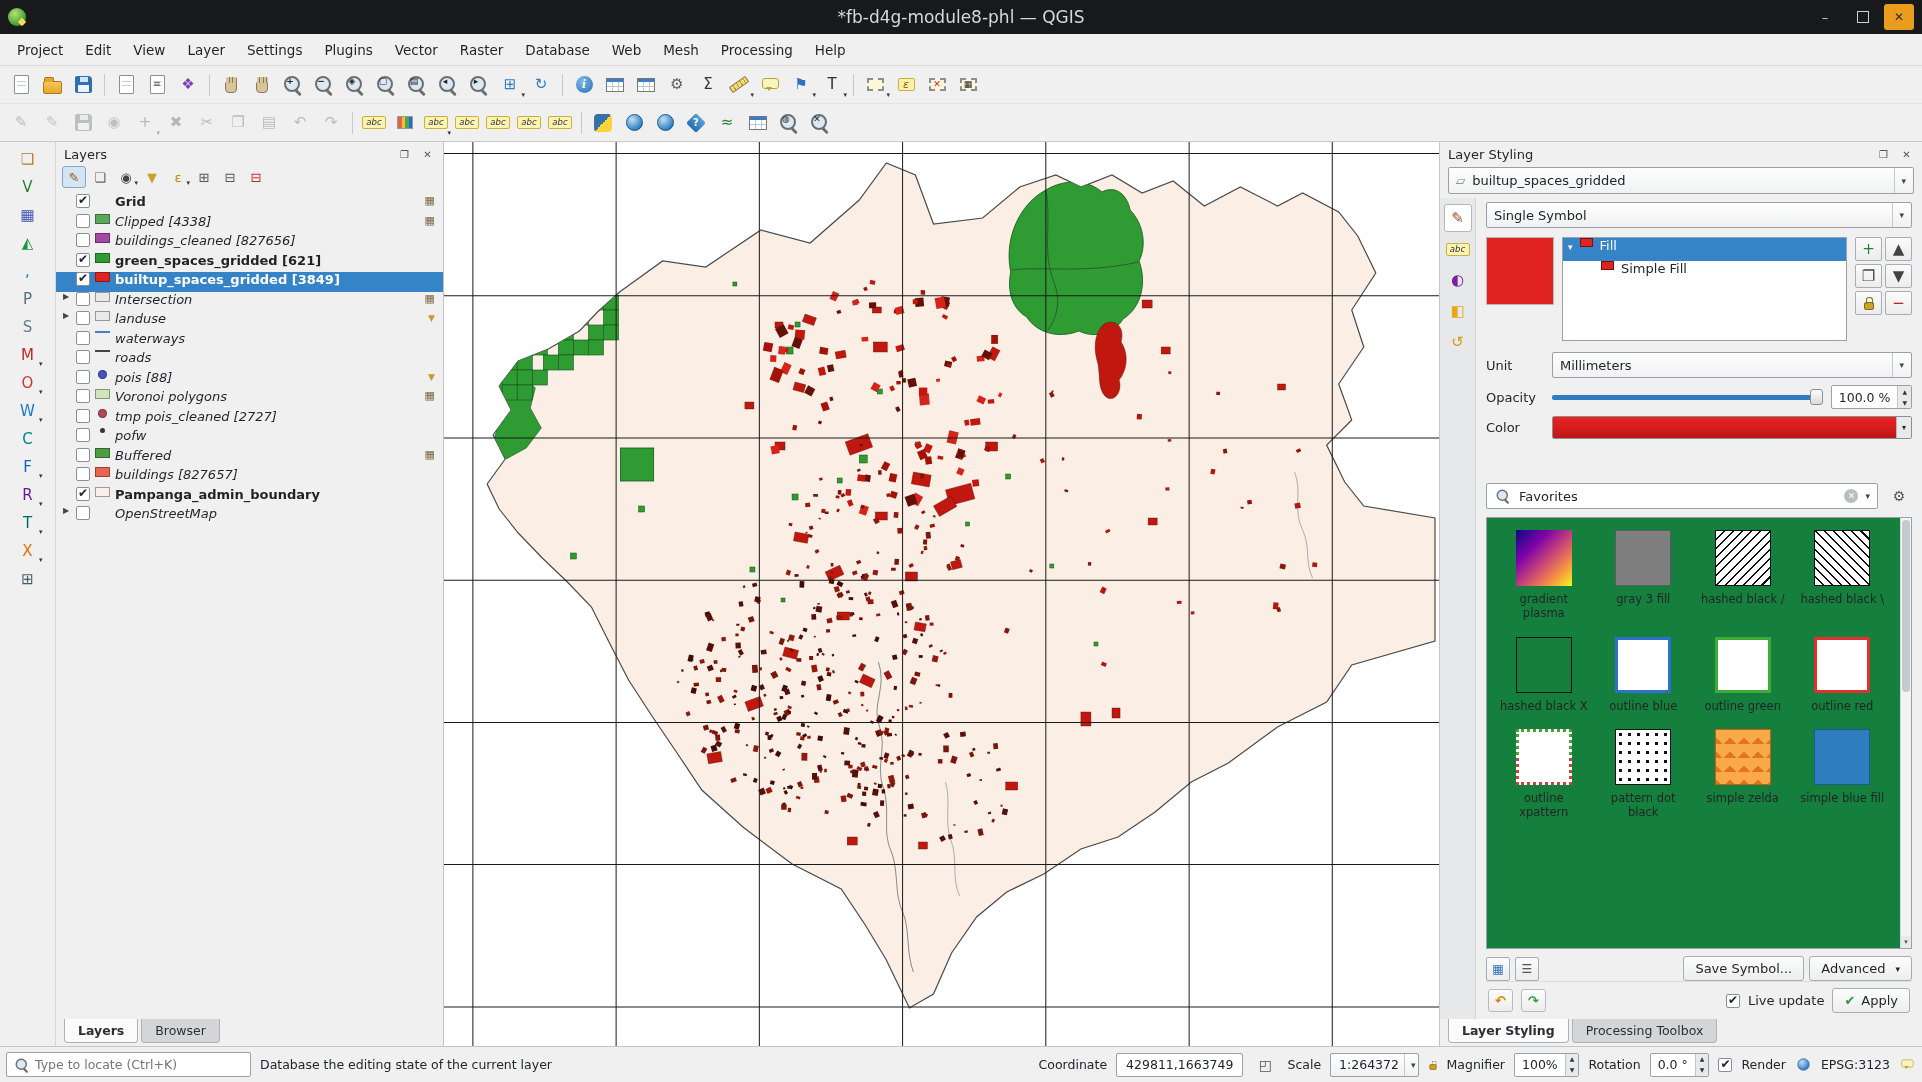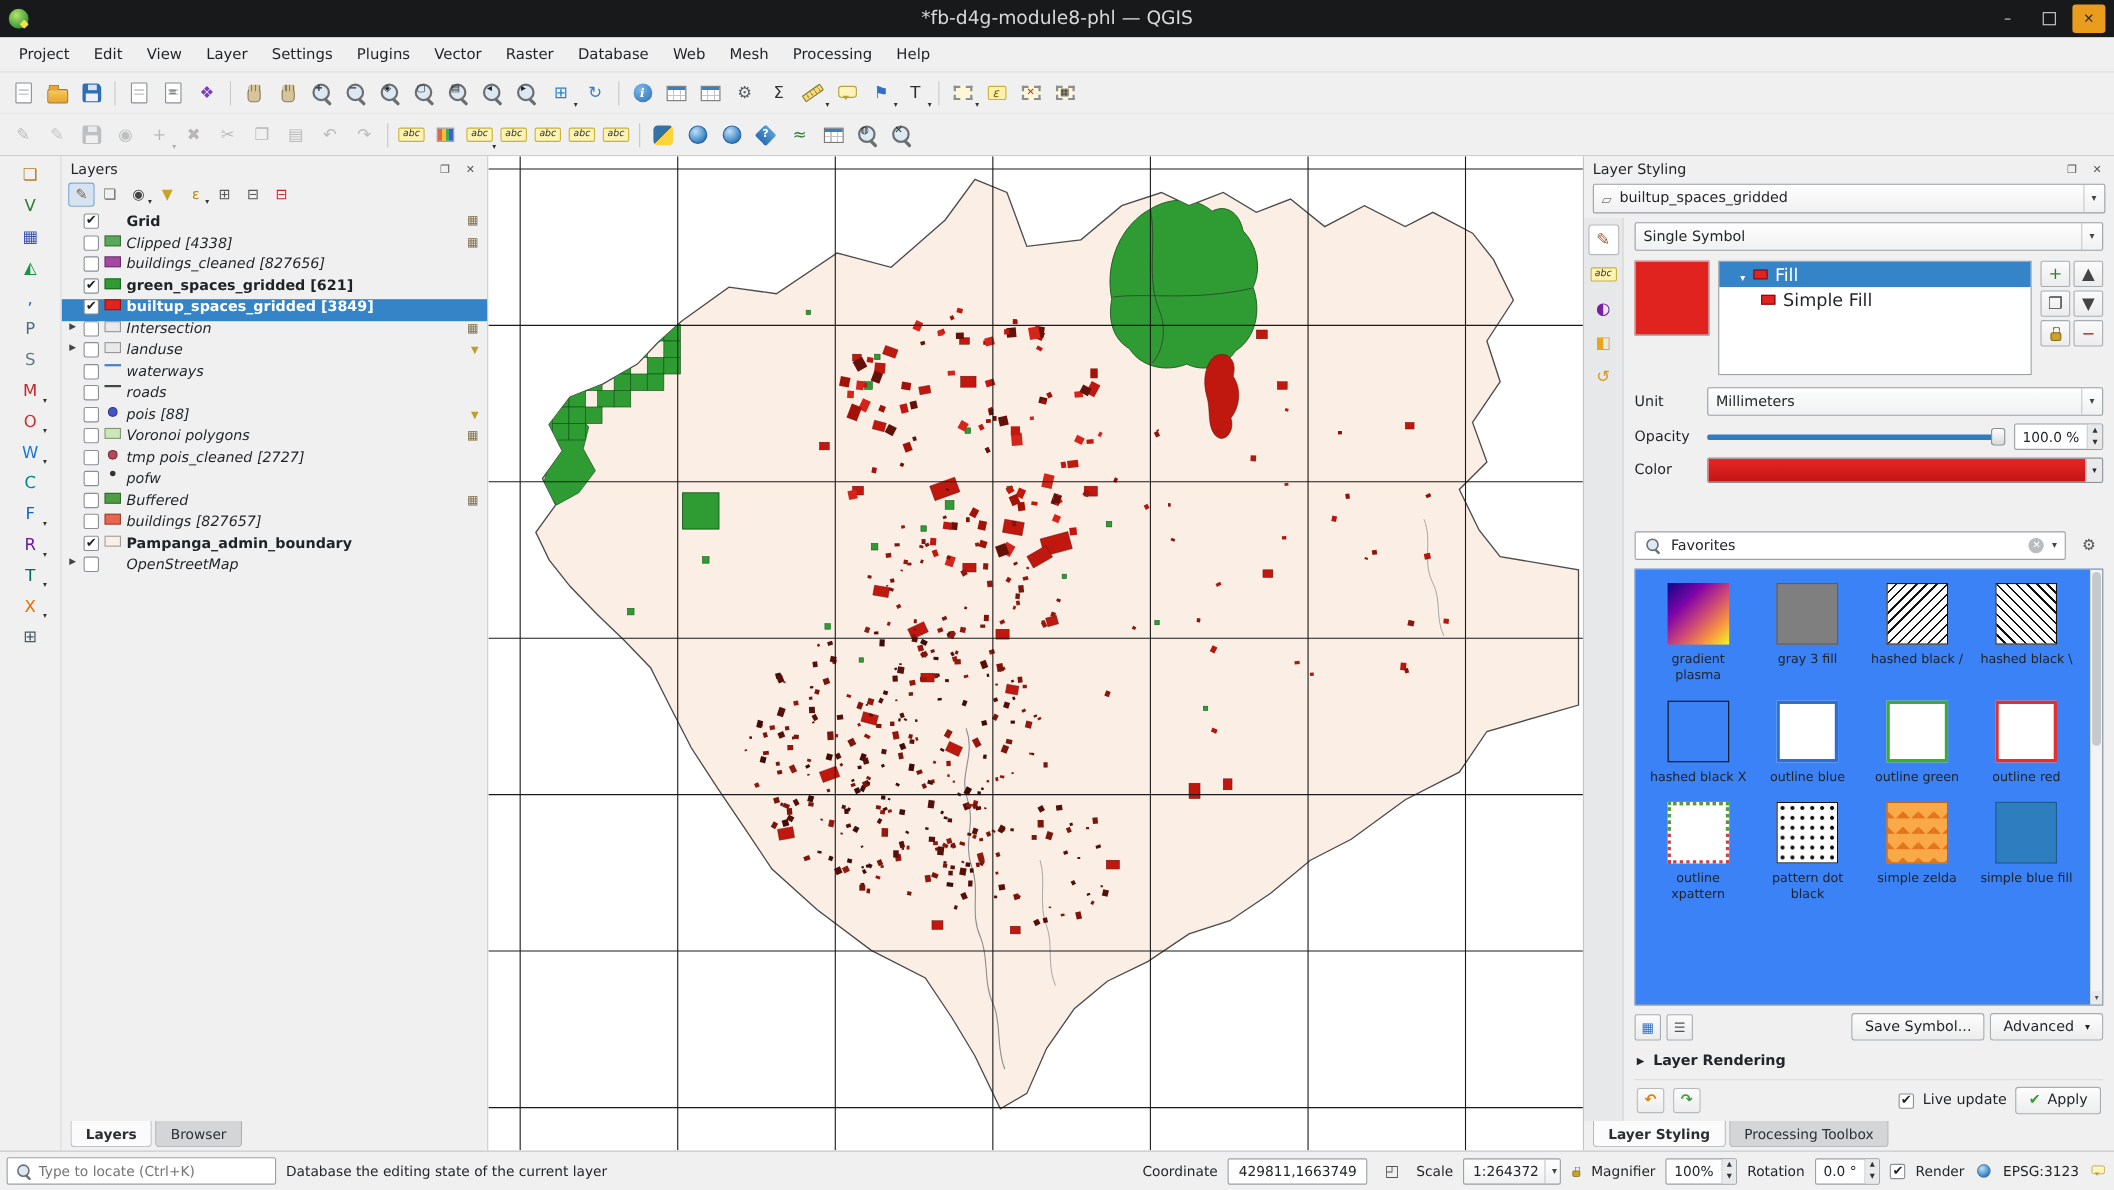--- a/index.html
+++ b/index.html
@@ -115,21 +115,21 @@
 .combo-arrow::after{content:"▾"}
 .styling-body{flex:1;display:flex;min-height:0}
 .strip{width:36px;background:#e7e8e9;border-right:1px solid #d4d5d6;display:flex;flex-direction:column;align-items:center;padding-top:6px;gap:3px}
 .strip .tbtn{width:28px;height:28px}
 .strip .tbtn.active{background:#fff;border:1px solid #b5b9bd}
 .scontent{flex:1;display:flex;flex-direction:column;padding:4px 10px 0;min-width:0}
 .combo{height:26px;display:flex;align-items:center;gap:7px;border:1px solid #9aa0a6;border-radius:2px;background:linear-gradient(#fefefe,#f0f1f2);padding:0 7px;font-size:13px}
 .editor-row{display:flex;gap:8px;margin:9px 0 4px}
 .sympreview{width:68px;height:68px;background:#e0231f;border:1px solid #b5b9bd;flex:0 0 auto}
 .symtree{flex:1;border:1px solid #9aa0a6;background:#fff;height:104px}
-.streerow{display:flex;align-items:center;gap:7px;height:23px;padding:0 19px;font-size:16px}
+.streerow{display:flex;align-items:flex-start;gap:7px;height:23px;padding:0 5px;font-size:13px}
 .streerow.sel{background:#3584c8;color:#fff}
 .streerow.sel .caret::before{content:"▾";font-size:9px;color:#fff}
 .streerow.child{padding-left:38px}
 .minisw{width:13px;height:9px;background:#e0231f;border:1px solid #7a0f0f;flex:0 0 auto}
 .symbtns{display:grid;grid-template-columns:27px 27px;grid-auto-rows:24px;gap:3px;align-content:start}
 .sbtn2{border:1px solid #a8adb3;background:linear-gradient(#fbfbfb,#ececec);border-radius:2px;display:flex;align-items:center;justify-content:center;font-size:12px}
 .frow{display:flex;align-items:center;gap:8px;margin-top:7px}
 .flabel{width:58px;font-size:13px;color:#1f2326;flex:0 0 auto}
 .frow .combo{flex:1}
 .slider{flex:1;height:20px;position:relative}
@@ -144,21 +144,21 @@
 .colordd{width:15px;background:#e8e9ea;border-left:1px solid #b5b9bd;display:flex;align-items:center;justify-content:center;font-size:8px}
 .colordd::after{content:"▾"}
 .search-row{display:flex;align-items:center;gap:8px;margin-top:44px}
 .searchbox{flex:1;display:flex;align-items:center;border:1px solid #9aa0a6;background:#fff;height:26px;border-radius:2px;padding:0 5px;gap:5px;font-size:13px}
 .clearbtn{margin-left:auto;width:14px;height:14px;border-radius:50%;background:#b9bdc1;color:#fff;font-size:9px;display:flex;align-items:center;justify-content:center}
 .clearbtn::before{content:"✕"}
 .sb-arrow{font-size:9px;color:#444;padding:0 2px}
 .sb-arrow::after{content:"▾"}
 .iconbtn{width:26px;height:26px;border:1px solid transparent;display:flex;align-items:center;justify-content:center;font-size:14px;color:#555}
 .symwrap{position:relative;flex:1;margin-top:8px;min-height:0}
-.symgrid{height:100%;border:1px solid #9aa0a6;background:#3b82f6;padding:12px 22px 8px 10px;display:grid;grid-template-columns:repeat(4,1fr);align-content:start;row-gap:16px;column-gap:6px;overflow:hidden}
+.symgrid{height:100%;border:1px solid #9aa0a6;background:#15803d;padding:12px 22px 8px 10px;display:grid;grid-template-columns:repeat(4,1fr);align-content:start;row-gap:16px;column-gap:6px;overflow:hidden}
 .symcell{display:flex;flex-direction:column;align-items:center;gap:7px}
 .sympv{width:56px;height:56px;flex:0 0 auto}
 .symlabel{font-size:11.5px;text-align:center;line-height:1.2;color:#1f2326;max-width:92px}
 .sw-plasma{background:linear-gradient(135deg,#0d0887,#7e03a8 30%,#cc4778 55%,#f89441 78%,#f0f921)}
 .sw-gray{background:#7f7f7f;border:1px solid #5c5c5c}
 .sw-hashf{background:#fff repeating-linear-gradient(135deg,transparent 0 5px,#111 5px 6.5px);border:1.5px solid #111}
 .sw-hashb{background:#fff repeating-linear-gradient(45deg,transparent 0 5px,#111 5px 6.5px);border:1.5px solid #111}
 .sw-hashx{background:#fff repeating-linear-gradient(45deg,transparent 0 5px,#111 5px 6.5px),repeating-linear-gradient(135deg,transparent 0 5px,#111 5px 6.5px);border:1.5px solid #111}
 .sw-outblue{background:#fff;border:3px solid #2f6fd0}
 .sw-outgreen{background:#fff;border:3px solid #3faa35}
@@ -1775,24 +1775,20 @@
             <div class="vdown"></div>
           </div>
         </div>
         <div class="btnrow">
           <span class="viewbtn">▦</span>
           <span class="viewbtn second">☰</span>
           <span class="spacer"></span>
           <button class="btn">Save Symbol...</button>
           <button class="btn advbtn">Advanced</button>
         </div>
-        <div class="lrrow">
-          <span class="lrcaret"></span>
-          <span>Layer Rendering</span>
-        </div>
         <div class="actrow">
           <span class="rbtn undo-style"></span>
           <span class="rbtn redo-style"></span>
           <span class="spacer"></span>
           <span class="scb on"></span>
           <span>Live update</span>
           <button class="btn applybtn">Apply</button>
         </div>
       </div>
     </div>

